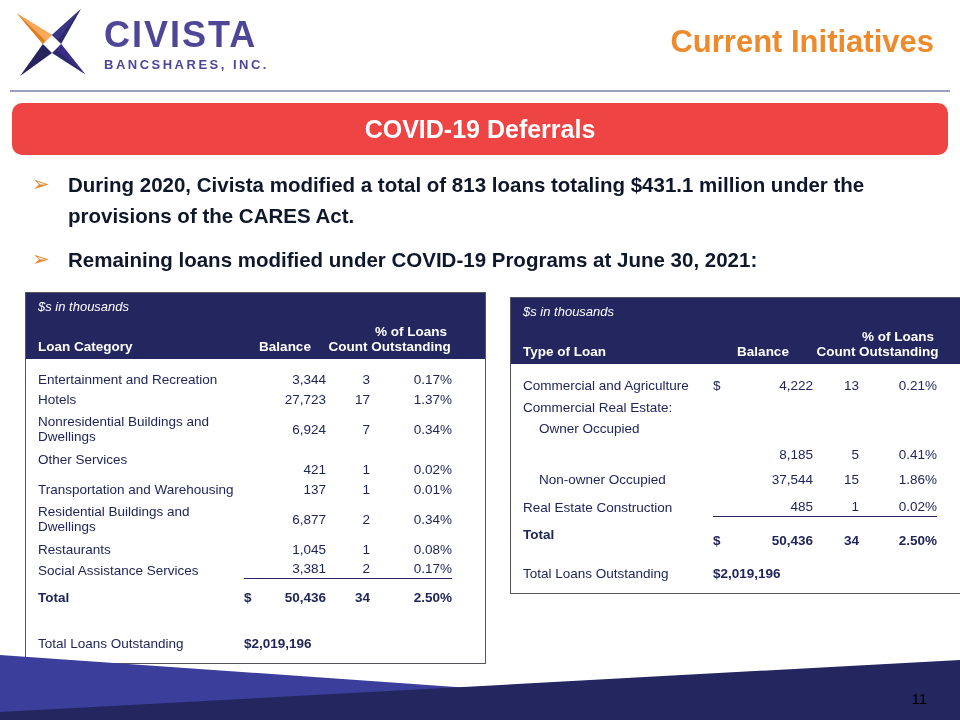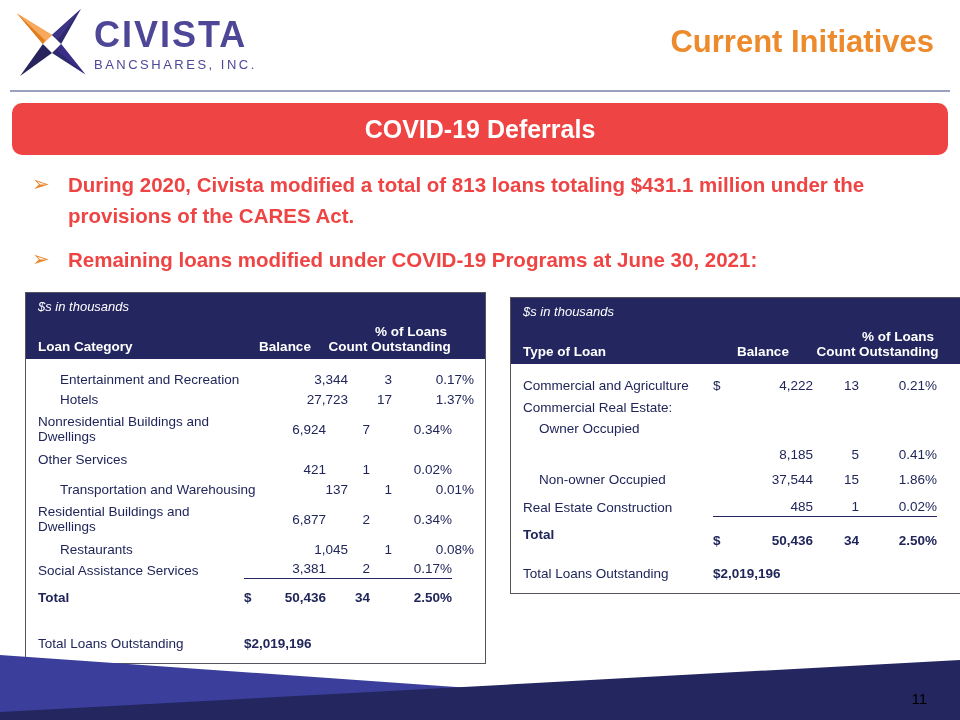--- a/index.html
+++ b/index.html
@@ -2,54 +2,54 @@
 <html><head>
 <meta charset="utf-8">
 <style>
   html,body{margin:0;padding:0;background:#e9e9e9;}
   .slide{
     position:relative;width:960px;height:720px;background:#ffffff;overflow:hidden;
     font-family:"Liberation Sans",sans-serif;color:#20265a;margin:0 auto;
   }
   
   .topbar{position:absolute;top:0;left:0;right:0;height:90px;}
-  .logo{position:absolute;left:10px;top:6px;display:flex;align-items:center;}
+  .logo{position:absolute;left:10px;top:6px;display:flex;align-items:center;gap:10px;}
   .logo-star{width:84px;height:76px;}
   .brand{font-size:36px;font-weight:bold;color:#4e4797;letter-spacing:2px;line-height:1;}
-  .brand-sub{font-size:13px;font-weight:normal;color:#4e4797;letter-spacing:2.5px;margin-top:4px;}
+  .brand-sub{font-size:13px;font-weight:bold;color:#4e4797;letter-spacing:2.5px;margin-top:4px;}
   .title{position:absolute;right:26px;top:24px;font-size:31px;font-weight:bold;color:#ed8a2c;}
   .rule{position:absolute;top:90px;left:10px;right:10px;height:2px;background:#9ba0bc;}
   
   .banner{
     position:absolute;top:103px;left:12px;right:12px;height:52px;border-radius:10px;
     background:#ef4444;display:flex;align-items:center;justify-content:center;
   }
   .banner span{color:#ffffff;font-size:25px;font-weight:bold;}
   
   .bullets{position:absolute;top:169px;left:32px;right:36px;}
   .bullet{display:flex;margin-bottom:13px;}
   .marker{flex:0 0 36px;color:#e8872e;font-size:21px;line-height:30px;}
-  .btext{font-size:20.5px;font-weight:bold;color:#ef4444;line-height:31px;}
+  .btext{font-size:20.5px;font-weight:bold;color:#0f172a;line-height:31px;}
   
   .tables{position:absolute;top:292px;left:25px;display:flex;gap:24px;align-items:flex-start;}
   .table{width:461px;border:1.4px solid#55555e;background:#fff;box-sizing:border-box;}
   .table.right{margin-top:5px;}
   .thead{background:#23265f;color:#ffffff;padding:6px 10px 5px 12px;}
   .note{font-size:13px;font-style:italic;margin-bottom:10px;}
   .heads{display:grid;align-items:end;font-size:13.5px;font-weight:bold;}
   .left  .heads{grid-template-columns:206px 82px 44px 82px;}
   .right .heads{grid-template-columns:190px 100px 46px 78px;}
   .h.num,.pcth{text-align:center;}
   .tbody{padding:10px 10px 4px 12px;font-size:13.5px;color:#20265a;}
   .trow{display:grid;align-items:center;}
   .left  .trow{grid-template-columns:206px 82px 44px 82px;}
   .right .trow{grid-template-columns:190px 100px 46px 78px;}
   .c.num{text-align:right;}
   .money{display:flex;justify-content:space-between;}
-  .h19{min-height:20px;margin-left:22px;} .h22{min-height:22px;} .h26{min-height:27px;}
+  .h19{min-height:20px;} .h22{min-height:22px;} .h26{min-height:27px;}
   .h30{min-height:30px;} .h38{min-height:40px;} .h44{min-height:46px;}
   .split{align-items:stretch;}
   .split .lbl{align-self:start;padding-top:3px;}
   .split .num{align-self:end;padding-bottom:2px;}
   .ind .lbl{padding-left:16px;}
   .u{border-bottom:1.4px solid #23265f;padding-bottom:2px;}
   .total{font-weight:bold;min-height:26px;padding-top:3px;}
   .total .lbl{text-align:left;}
   .tfoot{display:grid;font-weight:normal;margin:16px 0 8px;}
   .left  .tfoot{grid-template-columns:206px auto;margin-top:26px;}

